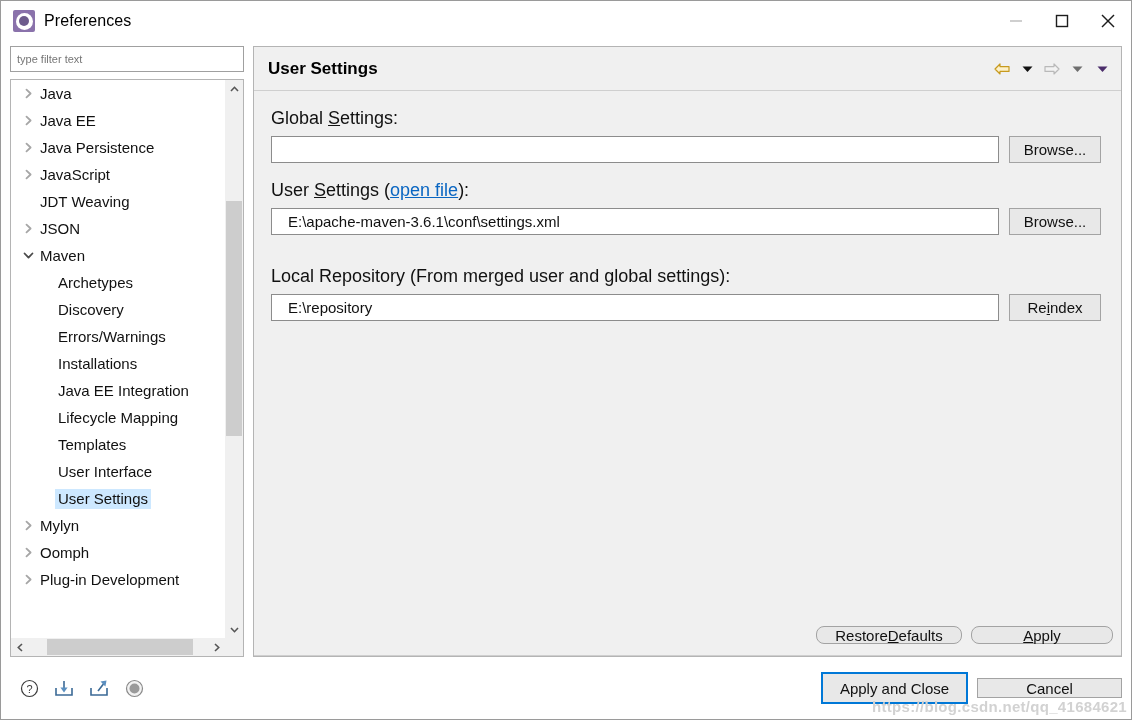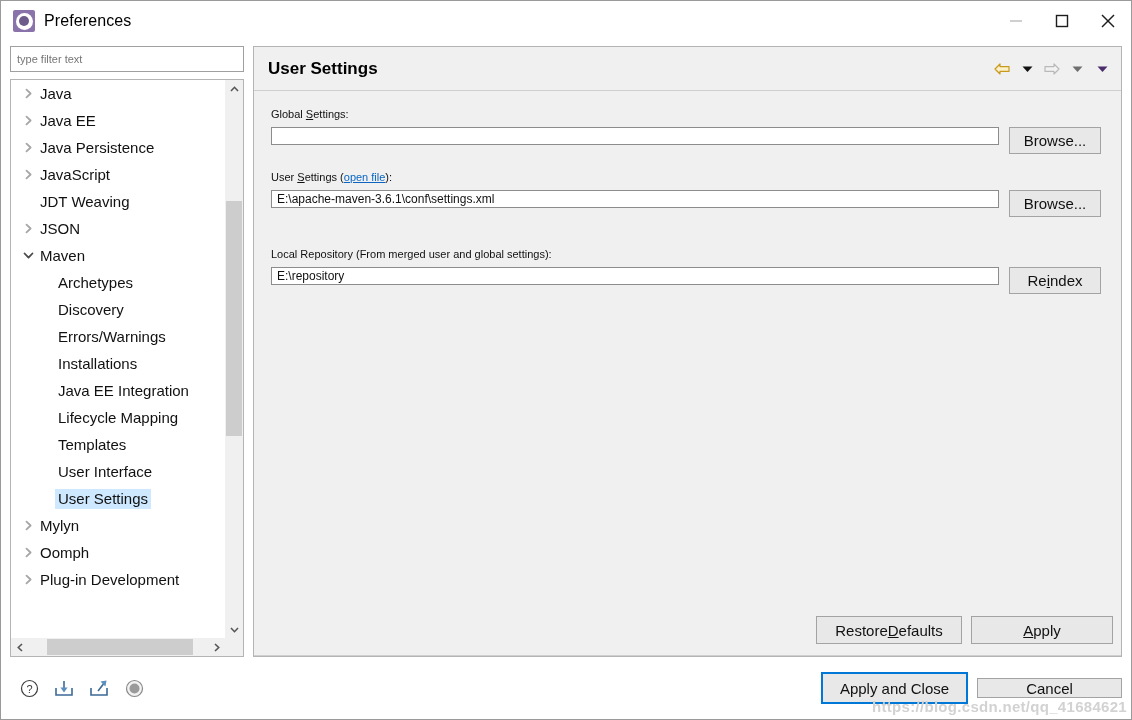--- a/index.html
+++ b/index.html
@@ -174,38 +174,38 @@
   .nav-i { width: 22px; height: 22px; display: flex; align-items: center; justify-content: center; }
   .nav-i svg { display: block; }
 
   #panel-content {
     flex: 1 1 auto;
     padding: 17px 20px 0 17px;
     min-height: 0;
     position: relative;
   }
   .fld-label {
-    font-size: 11px; color: #111111;
+    font-size: 18px; color: #111111;
     margin-bottom: 7px;
   }
   .mn { text-decoration: underline; }
   .link {
     color: #0a66c2; text-decoration: underline;
   }
   .row {
     display: flex; align-items: stretch; gap: 10px;
   }
   .textfield {
     flex: 1 1 auto;
-    height: 18px;
+    height: 27px;
     border: 1px solid #8c8c8c;
     background: #ffffff;
     display: flex; align-items: center;
-    padding: 0 5px;
-    font-size: 12px; color: #111111;
+    padding: 0 16px;
+    font-size: 15px; color: #111111;
     min-width: 0;
     white-space: nowrap; overflow: hidden;
   }
   .btn {
     border: 1px solid #a3a3a3;
     background: #e8e8e8;
     font-size: 15px; color: #111111;
     display: flex; align-items: center; justify-content: center;
     padding: 0 12px;
     height: 27px;
@@ -221,21 +221,21 @@
   #local-repo-label { margin-top: 31px; margin-bottom: 7px; }
 
   
   #panel-foot {
     flex: 0 0 auto;
     padding: 0 8px 10px 0;
     display: flex; justify-content: flex-end; gap: 9px;
     border-bottom: 1px solid #cfcfcf;
     padding-bottom: 11px;
   }
-  #panel-foot .btn { height: 28px; }
+  #panel-foot .btn { height: 18px; border-radius: 8px; }
   #restore-defaults-btn { width: 146px; }
   #apply-btn { width: 142px; }
 
   
   #botbar {
     flex: 0 0 auto;
     height: 62px;
     display: flex; align-items: center;
     padding: 0 9px 0 17px;
     position: relative;

